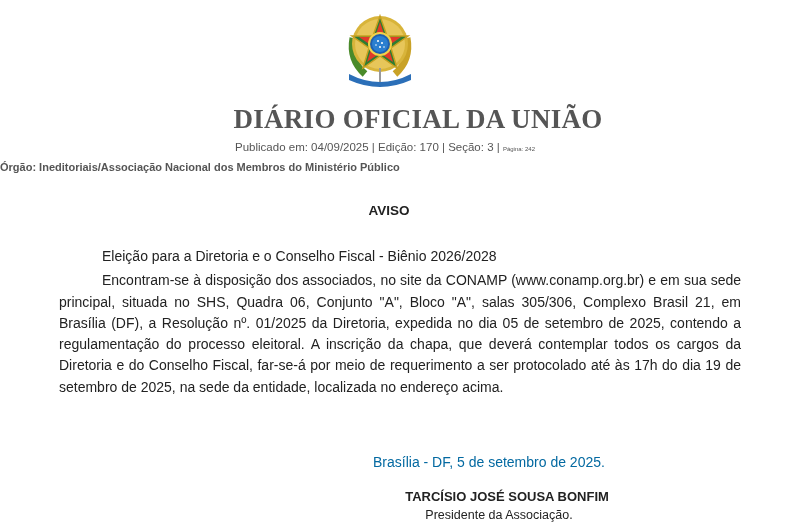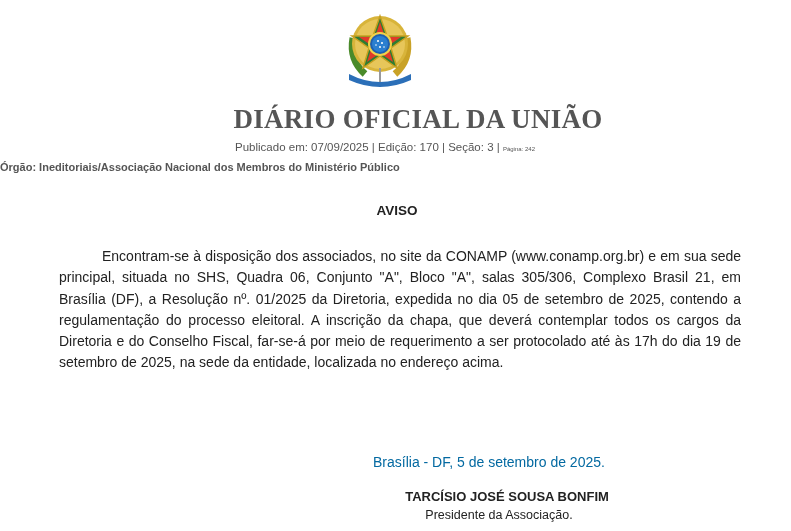--- a/index.html
+++ b/index.html
@@ -2,21 +2,21 @@
 <html><head>
   <meta charset="utf-8">
   <style>
     html, body { margin: 0; padding: 0; background: #ffffff; }
     body { width: 791px; height: 531px; overflow: hidden; position: relative; font-family: "Liberation Sans", sans-serif; color: #333333; }
     .emblem { position: absolute; left: 345px; top: 8px; width: 70px; height: 82px; }
     .title { position: absolute; left: 0; width: 770px; top: 104px; text-align: center; font-family: "Liberation Serif", serif; font-weight: bold; font-size: 27px; color: #555555; letter-spacing: 0.3px; padding-left: 33px; }
     .meta { position: absolute; left: 0; width: 770px; top: 141px; text-align: center; font-size: 11.5px; color: #555555; }
     .meta .small { font-size: 6px; }
     .orgao { position: absolute; left: 0; width: 770px; top: 161px; font-size: 11px; font-weight: bold; color: #555555; }
-    .aviso { position: absolute; left: 12px; width: 770px; top: 203px; text-align: center; font-size: 13.5px; font-weight: bold; color: #222222; }
+    .aviso { position: absolute; left: 4px; width: 770px; top: 203px; text-align: center; font-size: 13.5px; font-weight: bold; color: #222222; }
     .body { position: absolute; left: 59px; width: 682px; top: 246px; font-size: 14px; line-height: 21.3px; color: #222222; }
     .body p { margin: 0 0 2px 0; text-indent: 43px; text-align: justify; }
     .body p.first { margin-bottom: 3px; }
     .place { position: absolute; left: 373px; top: 454px; font-size: 14px; color: #0369a1; }
     .signer { position: absolute; left: 396px; top: 489px; width: 222px; text-align: center; font-size: 13px; font-weight: bold; color: #222222; }
     .role { position: absolute; left: 388px; top: 508px; width: 222px; text-align: center; font-size: 12.5px; color: #222222; }
   </style>
 </head>
 <body>
 
@@ -43,27 +43,28 @@
 
     <rect x="34" y="60" width="2" height="18" fill="#999"></rect>
 
     <path d="M4 66 Q35 82 66 66 L66 72 Q35 86 4 72 Z" fill="#2b6fb8"></path>
   </svg>
 </div>
 
 <div class="title">DIÁRIO OFICIAL DA UNIÃO</div>
 
 <div class="meta">
-  <span>Publicado em: 07/09/2025 | Edição: 170 | Seção: 3 |</span>
+  <span>Publicado em: 04/09/2025 | Edição: 170 | Seção: 3 |</span>
   <span class="small">Página: 242</span>
 </div>
 
 <div class="orgao">Órgão: Ineditoriais/Associação Nacional dos Membros do Ministério Público</div>
 
 <div class="aviso">AVISO</div>
 
 <div class="body">
+  <p class="first">Eleição para a Diretoria e o Conselho Fiscal - Biênio 2026/2028</p>
   <p>Encontram-se à disposição dos associados, no site da CONAMP (www.conamp.org.br) e em sua sede principal, situada no SHS, Quadra 06, Conjunto "A", Bloco "A", salas 305/306, Complexo Brasil 21, em Brasília (DF), a Resolução nº. 01/2025 da Diretoria, expedida no dia 05 de setembro de 2025, contendo a regulamentação do processo eleitoral. A inscrição da chapa, que deverá contemplar todos os cargos da Diretoria e do Conselho Fiscal, far-se-á por meio de requerimento a ser protocolado até às 17h do dia 19 de setembro de 2025, na sede da entidade, localizada no endereço acima.</p>
 </div>
 
 <div class="place">Brasília - DF, 5 de setembro de 2025.</div>
 <div class="signer">TARCÍSIO JOSÉ SOUSA BONFIM</div>
 <div class="role">Presidente da Associação.</div>
 
 </body></html>

